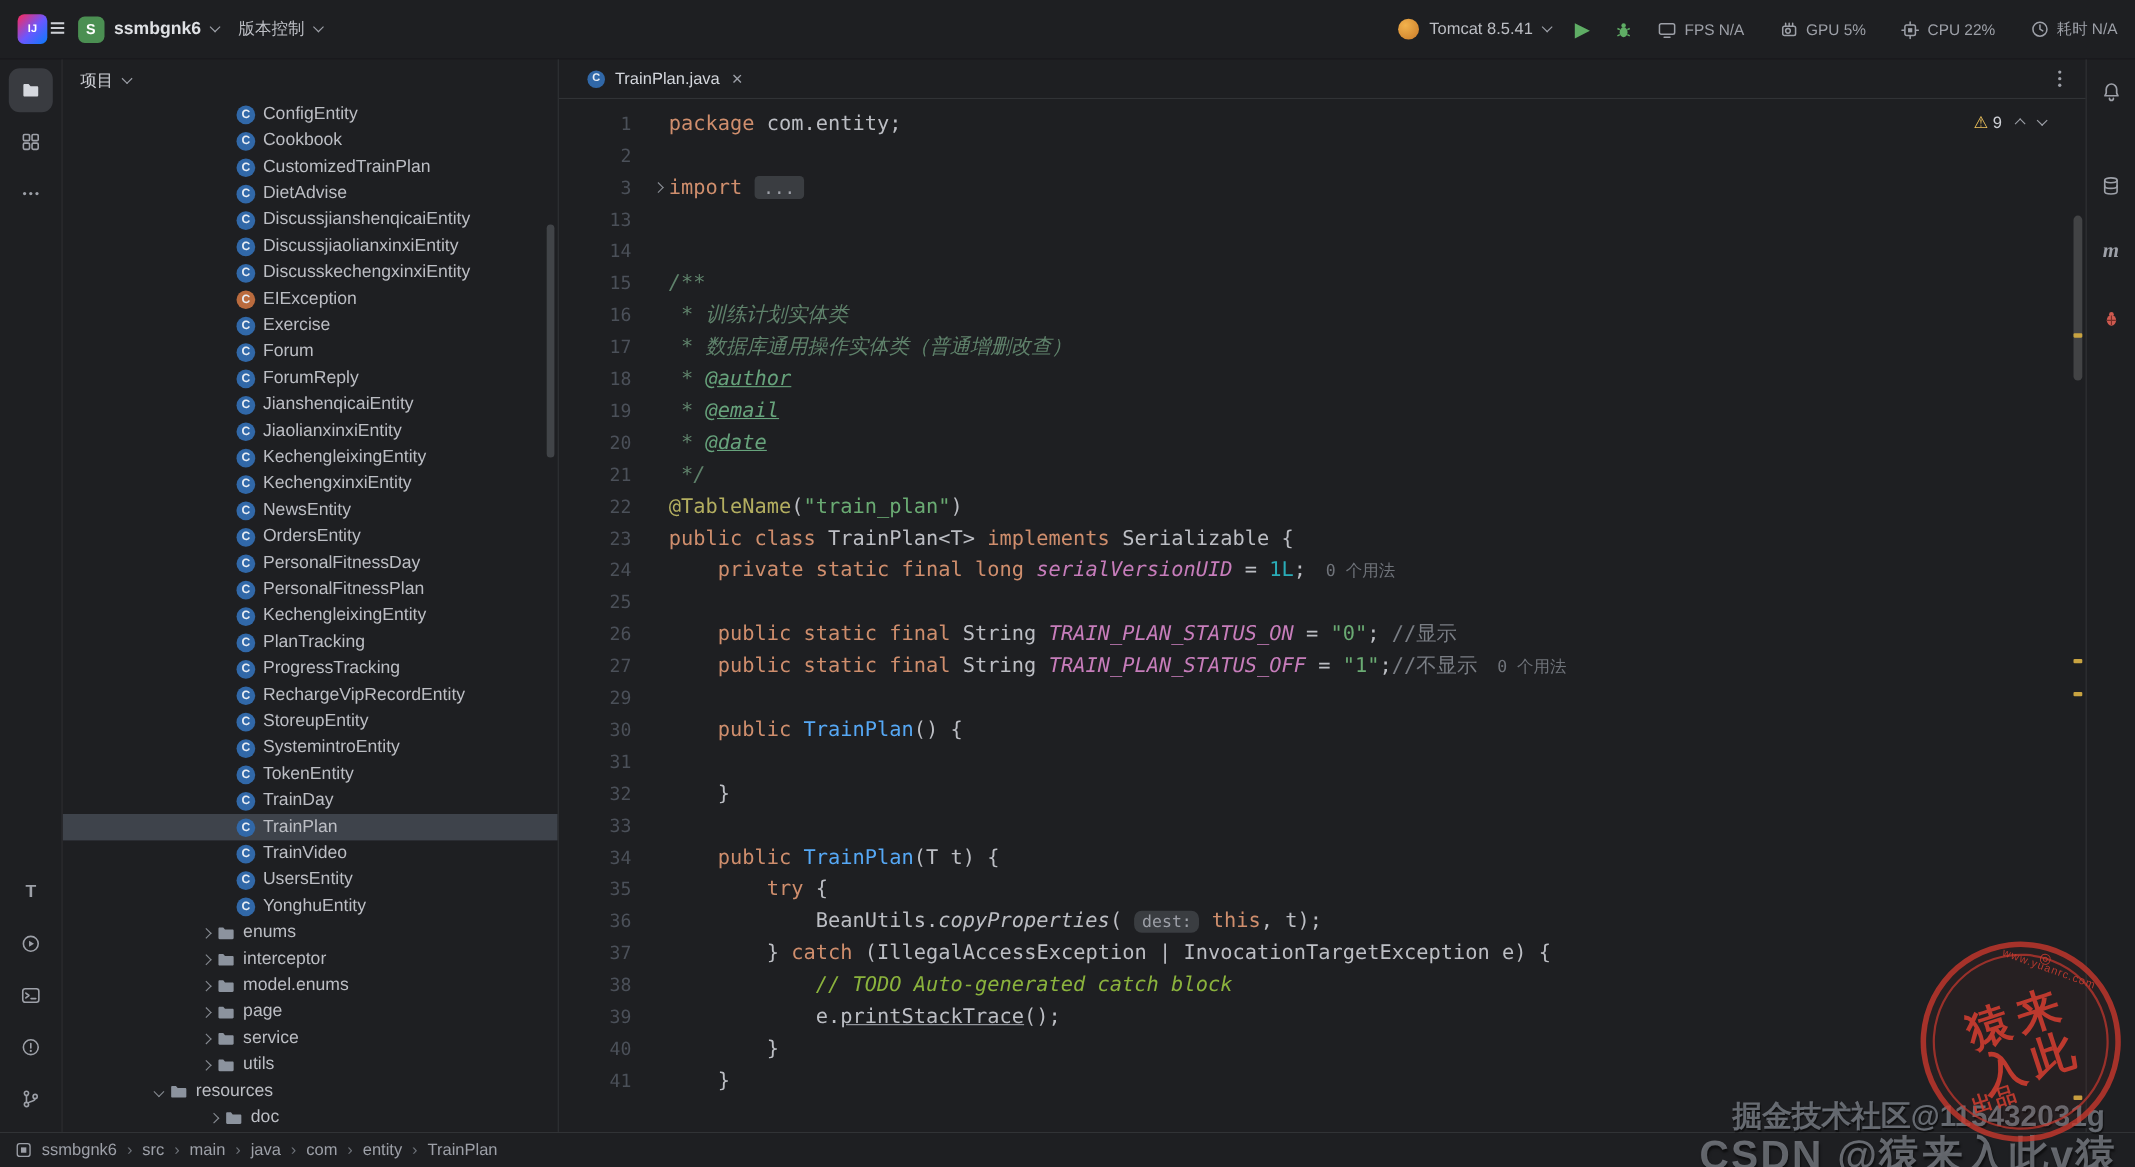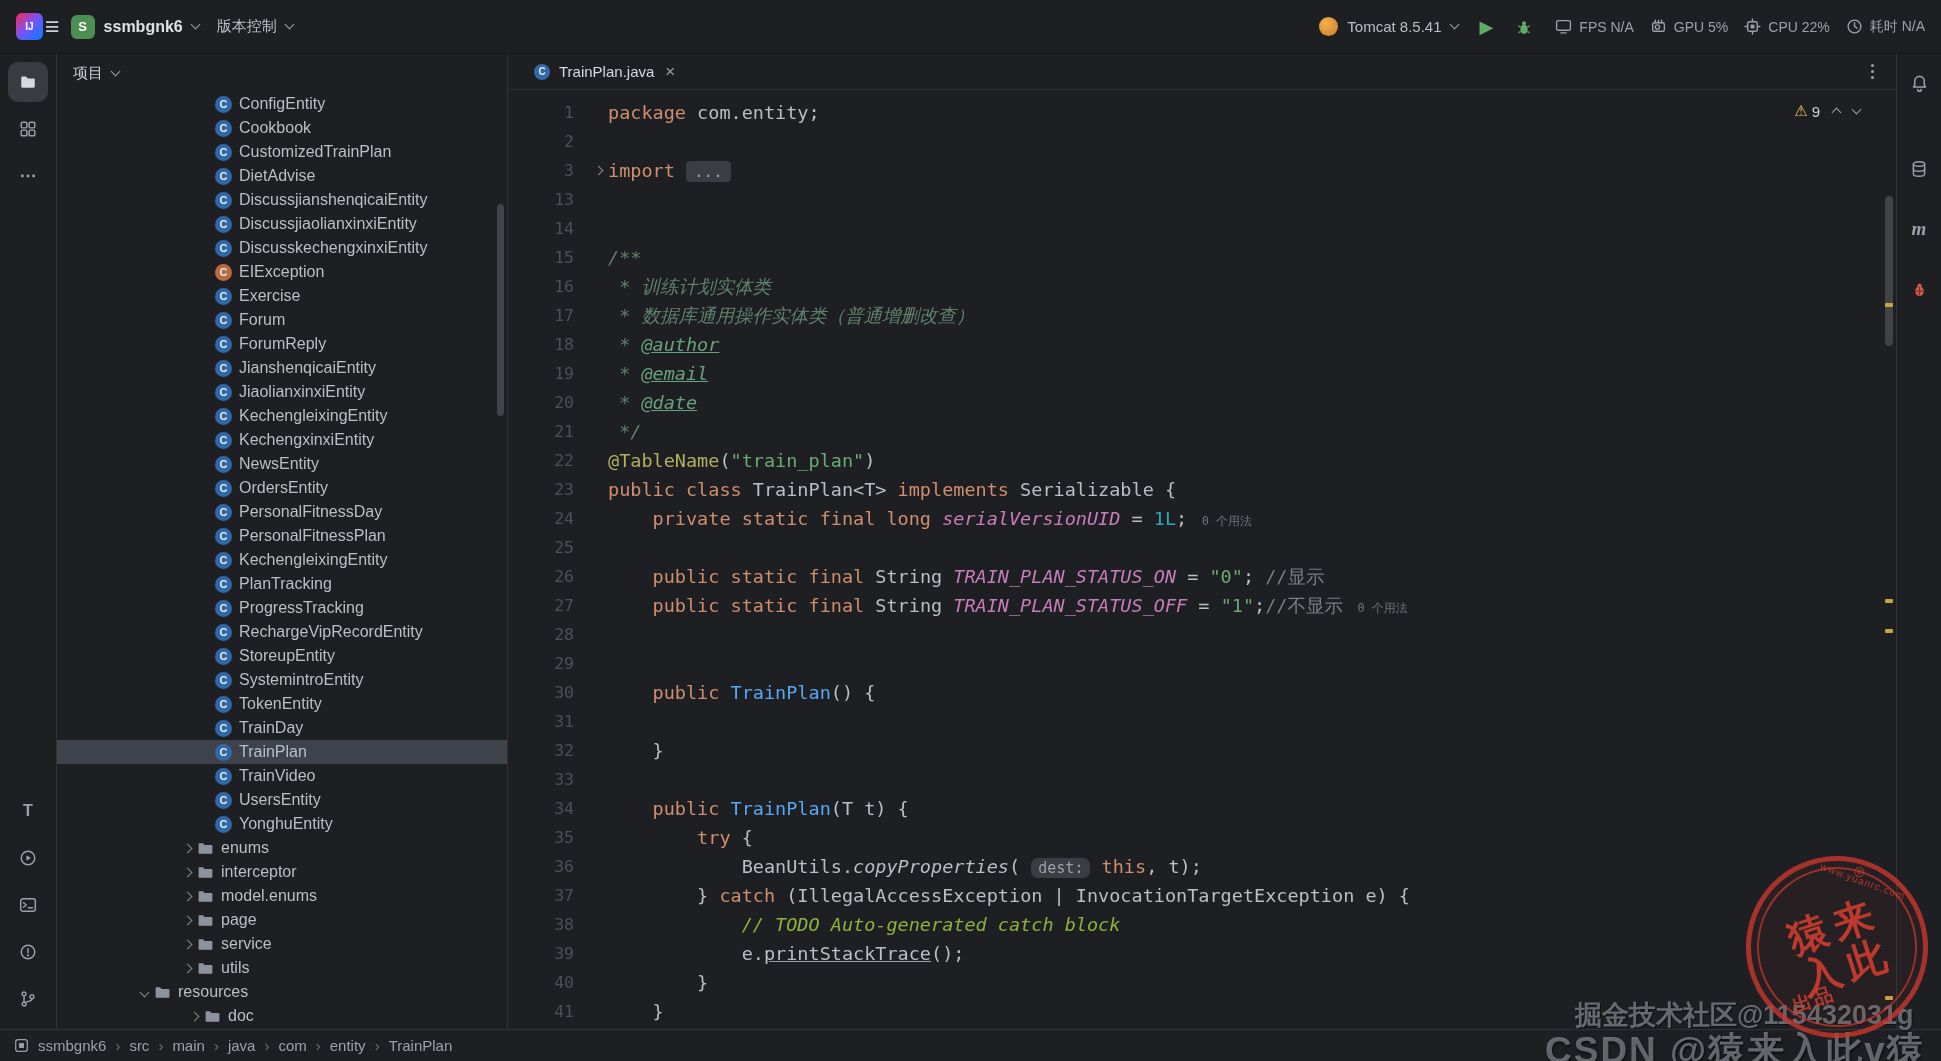--- a/index.html
+++ b/index.html
@@ -70,21 +70,21 @@
   .tk-cm{color:#7A7E85}
   .tk-todo{color:#8BB33D;font-style:italic}
   .tk-str{color:#6AAB73}
   .tk-num{color:#2AACB8}
   .tk-const{color:#C77DBB;font-style:italic}
   .tk-ann{color:#B3AE60}
   .tk-decl{color:#56A8F5}
   .tk-call{color:#BCBEC4;font-style:italic}
   .tk-warnul{color:#BCBEC4;text-decoration:underline;text-decoration-color:#9DA0A8}
   .tk-foldbox{background:#3A3D41;color:#9DA0A8;border-radius:4px;padding:1px 8px;font-size:16px}
-  .tk-hint{color:#6F737A;font-size:12px}
+  .tk-hint{color:#6F737A;font-size:15px}
   .tk-inlay{background:#3A3D41;color:#9DA0A8;border-radius:7px;padding:1px 7px;font-size:15px}
 
   .inspections{position:absolute;top:48px;right:36px;display:flex;align-items:center;gap:13px;font-size:15px;color:#CED0D6}
   .warn-tri{color:#F2C55C;font-size:15px}
   .insp-group{display:flex;align-items:center;gap:4px}
   .chev-up{width:7px;height:7px;border-left:1.6px solid #9DA0A8;border-top:1.6px solid #9DA0A8;transform:rotate(45deg);margin-top:3px}
   .chev-dn{width:7px;height:7px;border-right:1.6px solid #9DA0A8;border-bottom:1.6px solid #9DA0A8;transform:rotate(45deg);margin-bottom:3px}
 
   .stripe{position:absolute;top:37px;right:0;bottom:0;width:14px}
   .stripe-thumb{position:absolute;right:3px;top:105px;width:8px;height:150px;border-radius:4px;background:rgba(255,255,255,.16)}
@@ -129,21 +129,21 @@
       <span class="chev"></span>
     </div>
     <span class="play">▶</span>
     <span style="display:grid;place-items:center">
       <svg width="18" height="18" viewBox="0 0 16 16">
           <circle cx="8" cy="4.6" r="1.8" fill="#5FAD65"></circle>
           <ellipse cx="8" cy="10" rx="3.2" ry="4" fill="#5FAD65"></ellipse>
           <path d="M3 7l2 1M3 13l2-1M13 7l-2 1M13 13l-2-1" stroke="#5FAD65" stroke-width="1.2"></path>
         </svg>
     </span>
-    <div id="metrics" style="display:flex;align-items:center;gap:16px">
+    <div id="metrics" style="display:flex;align-items:flex-end;gap:32px">
         <div class="metric">
           <span style="display: grid;">
             <svg width="17" height="17" viewBox="0 0 16 16">
               <rect x="1.5" y="2.5" width="13" height="9" rx="1.5" fill="none" stroke="currentColor" stroke-width="1.3" stroke-linecap="round" stroke-linejoin="round"></rect>
               <path d="M5.5 14h5" fill="none" stroke="currentColor" stroke-width="1.3" stroke-linecap="round" stroke-linejoin="round"></path>
             </svg>
           </span>
           <span>FPS N/A</span>
         </div>
         <div class="metric">
@@ -600,25 +600,20 @@
         </div>
         <div class="cl">
           <span class="ln">26</span>
           <span class="foldcol"></span>
           <span class="ct"><span class="tk-pl">    </span><span class="tk-kw">public static final</span><span class="tk-pl"> String </span><span class="tk-const">TRAIN_PLAN_STATUS_ON</span><span class="tk-pl"> = </span><span class="tk-str">"0"</span><span class="tk-pl">; </span><span class="tk-cm">//显示</span></span>
         </div>
         <div class="cl">
           <span class="ln">27</span>
           <span class="foldcol"></span>
           <span class="ct"><span class="tk-pl">    </span><span class="tk-kw">public static final</span><span class="tk-pl"> String </span><span class="tk-const">TRAIN_PLAN_STATUS_OFF</span><span class="tk-pl"> = </span><span class="tk-str">"1"</span><span class="tk-pl">;</span><span class="tk-cm">//不显示</span><span class="tk-hint">  0 个用法</span></span>
-        </div>
-        <div class="cl">
-          <span class="ln">28</span>
-          <span class="foldcol"></span>
-          <span class="ct"></span>
         </div>
         <div class="cl">
           <span class="ln">29</span>
           <span class="foldcol"></span>
           <span class="ct"></span>
         </div>
         <div class="cl">
           <span class="ln">30</span>
           <span class="foldcol"></span>
           <span class="ct"><span class="tk-pl">    </span><span class="tk-kw">public</span><span class="tk-pl"> </span><span class="tk-decl">TrainPlan</span><span class="tk-pl">() {</span></span>

